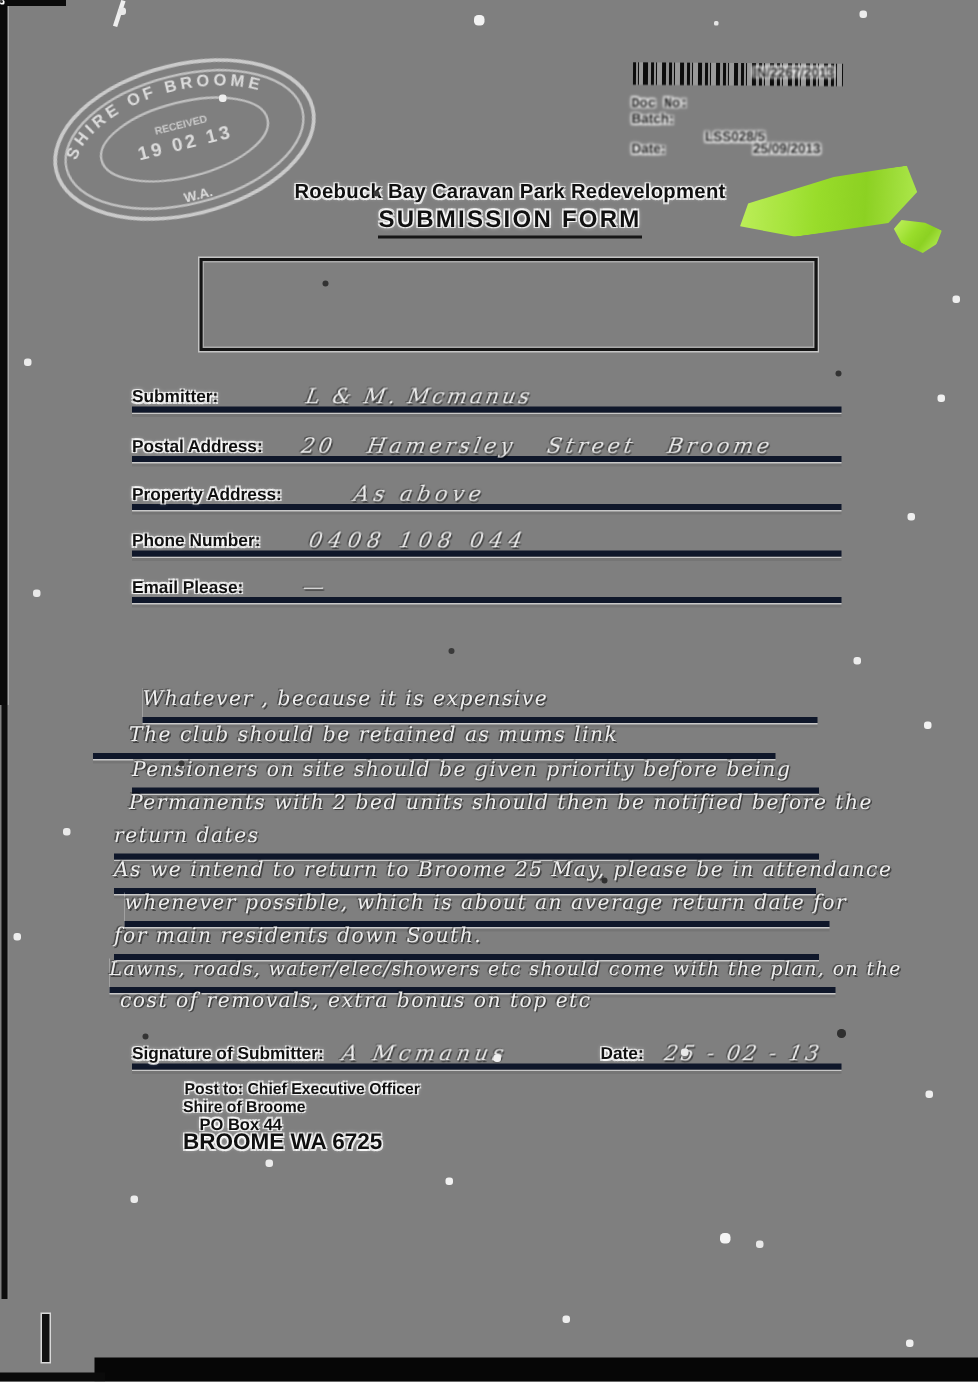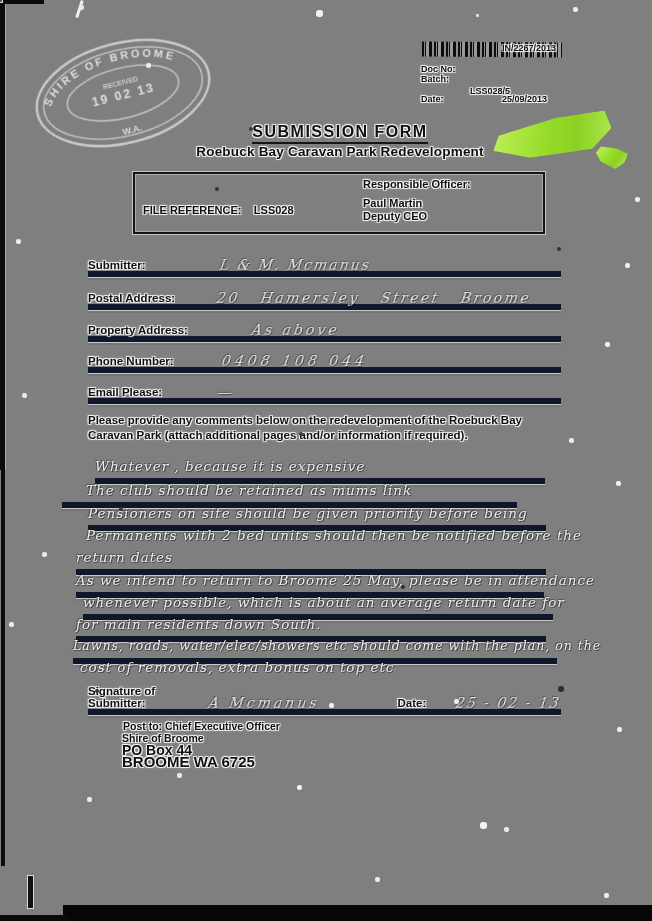--- a/index.html
+++ b/index.html
@@ -17,23 +17,22 @@
     filter:blur(.3px);
   }
   .tiny{font-size:9px;line-height:11px;filter:blur(.55px);}
   
   .hw{
     font-family:"DejaVu Serif",serif;font-style:italic;color:#eeeeee;
     text-shadow:1px 1px 0 rgba(0,0,0,.45),-1px -1px 0 rgba(0,0,0,.35),0 0 2px rgba(0,0,0,.3);
     transform:skewX(-10deg);filter:blur(.35px);letter-spacing:1px;white-space:nowrap;
   }
   .rule{
-    border-bottom:6px solid #0f172a;
+    border-bottom:4px solid #0f172a;
     box-shadow:0 1px 0 rgba(255,255,255,.6), 0 3px 0 rgba(0,0,0,.08);
-    gap:16px;
   }
   .fieldrow{display:flex;align-items:flex-end;height:19px;}
   .fieldrow .lbl{font-size:11.5px;}
   .fieldrow .hw{font-size:14px;margin-bottom:-2px;}
   .cline{height:20px;font-size:13.5px;}
   .refbox{
     border:2px solid #141414;
     box-shadow:0 0 0 1px rgba(255,255,255,.55), inset 0 0 0 1px rgba(255,255,255,.35);
   }
   .barcode{
@@ -91,45 +90,36 @@
         <textPath href="#arcTop" startOffset="7%">SHIRE OF BROOME</textPath>
       </text>
       <text x="93" y="47" text-anchor="middle" font-size="7" opacity=".8">RECEIVED</text>
       <text x="93" y="61" text-anchor="middle" font-size="12.5" letter-spacing="2">19 02 13</text>
       <text x="93" y="96" text-anchor="middle" font-size="9">W.A.</text>
     </svg>
   </div>
 
   <div class="abs barcode" style="left:422px;top:42px;width:140px;height:15px;transform:rotate(.4deg);"></div>
 
-  <div class="abs print tiny" style="left:421px;top:64px;">Doc No:</div>
+  <div class="abs print tiny" style="left:421px;top:64px;font-family:Liberation Mono, monospace;">Doc No:</div>
   <div class="abs print tiny" style="left:502px;top:43px;">IN/2267/2013</div>
   <div class="abs print tiny" style="left:421px;top:74px;">Batch:</div>
   <div class="abs print tiny" style="left:470px;top:86px;">LSS028/5</div>
   <div class="abs print tiny" style="left:421px;top:94px;">Date:</div>
   <div class="abs print tiny" style="left:502px;top:94px;">25/09/2013</div>
 
   <div class="abs hl" style="left:492px;top:117px;width:120px;height:38px;"></div>
   <div class="abs hl" style="left:596px;top:146px;width:30px;height:20px;transform:rotate(28deg);"></div>
 
   <div class="abs" style="left:120px;top:120px;width:440px;text-align:center;">
+    <div class="print" style="font-size:13.5px;letter-spacing:.2px;">Roebuck Bay Caravan Park Redevelopment</div>
     <div class="print" style="display:inline-block;font-size:16px;letter-spacing:1.5px;margin-top:3px;border-bottom:2px solid #161616;padding-bottom:1px;">SUBMISSION FORM</div>
-    <div class="print" style="font-size:13.5px;letter-spacing:.2px;">Roebuck Bay Caravan Park Redevelopment</div>
   </div>
 
   <div class="abs refbox" style="left:133px;top:172px;width:408px;height:58px;">
-    <div class="abs" style="left:8px;top:26px;">
-      <span class="print" style="font-size:11px;">FILE REFERENCE:</span>
-      <span class="print" style="font-size:11px;margin-left:8px;">LSS028</span>
-    </div>
-    <div class="abs" style="left:228px;top:4px;">
-      <div class="print" style="font-size:11px;margin-bottom:7px;">Responsible Officer:</div>
-      <div class="print" style="font-size:11px;line-height:13px;">Paul Martin</div>
-      <div class="print" style="font-size:11px;line-height:13px;">Deputy CEO</div>
-    </div>
   </div>
 
   <div class="abs fieldrow rule" style="left:88px;top:252px;width:473px;">
     <span class="print lbl">Submitter:</span>
     <span class="hw" style="margin-left:58px;letter-spacing:2px;">L &amp; M. Mcmanus</span>
   </div>
   <div class="abs fieldrow rule" style="left:88px;top:285px;width:473px;">
     <span class="print lbl">Postal Address:</span>
     <span class="hw" style="margin-left:26px;letter-spacing:2.5px;word-spacing:14px;">20 Hamersley Street Broome</span>
   </div>
@@ -139,21 +129,20 @@
   </div>
   <div class="abs fieldrow rule" style="left:88px;top:348px;width:473px;">
     <span class="print lbl">Phone Number:</span>
     <span class="hw" style="margin-left:32px;letter-spacing:4px;">0408 108 044</span>
   </div>
   <div class="abs fieldrow rule" style="left:88px;top:379px;width:473px;">
     <span class="print lbl">Email Please:</span>
     <span class="hw" style="margin-left:40px;">—</span>
   </div>
 
-  <div class="abs print" style="left:88px;top:413px;width:474px;font-size:11.5px;line-height:14.5px;">Please provide any comments below on the redevelopment of the Roebuck Bay Caravan Park (attach additional pages and/or information if required).</div>
 
   <div class="abs cline rule" style="top:458px;left:95px;width:450px;">
     <span class="hw">Whatever , because it is expensive</span></div>
   <div class="abs cline rule" style="top:482px;left:62px;width:455px;">
     <span class="hw" style="margin-left:24px;">The club should be retained as mums link</span></div>
   <div class="abs cline rule" style="top:505px;left:88px;width:458px;">
     <span class="hw">Pensioners on site should be given priority before being</span></div>
   <div class="abs cline" style="top:527px;left:86px;width:474px;">
     <span class="hw">Permanents with 2 bed units should then be notified before the</span></div>
   <div class="abs cline rule" style="top:549px;left:76px;width:470px;">
@@ -172,20 +161,20 @@
   <div class="abs fieldrow rule" style="left:88px;top:690px;width:473px;">
     <span class="print lbl">Signature of Submitter:</span>
     <span class="hw" style="margin-left:12px;letter-spacing:3px;">A Mcmanus</span>
     <span class="print lbl" style="margin-left:62px;">Date:</span>
     <span class="hw" style="margin-left:14px;letter-spacing:2px;">25 - 02 - 13</span>
   </div>
 
   <div class="abs" style="left:95px;top:720px;">
     <div class="print" style="font-size:10.5px;line-height:12px;filter:blur(.45px);padding-left:28px;">Post to: Chief Executive Officer</div>
     <div class="print" style="font-size:10.5px;line-height:12px;margin-left:27px;filter:blur(.45px);">Shire of Broome</div>
-    <div class="print" style="font-size:14px;line-height:12px;margin-left:27px;filter:blur(.45px);">PO Box 44</div>
+    <div class="print" style="font-size:11px;line-height:12px;margin-left:38px;filter:blur(.45px);">PO Box 44</div>
     <div class="print" style="font-size:15px;line-height:12px;margin-left:27px;filter:blur(.45px);">BROOME WA 6725</div>
   </div>
 
   <div class="abs noise-w" style="left:0;top:0;"></div>
   <div class="abs noise-b" style="left:0;top:0;"></div>
 
 </div>
 
 </body></html>

